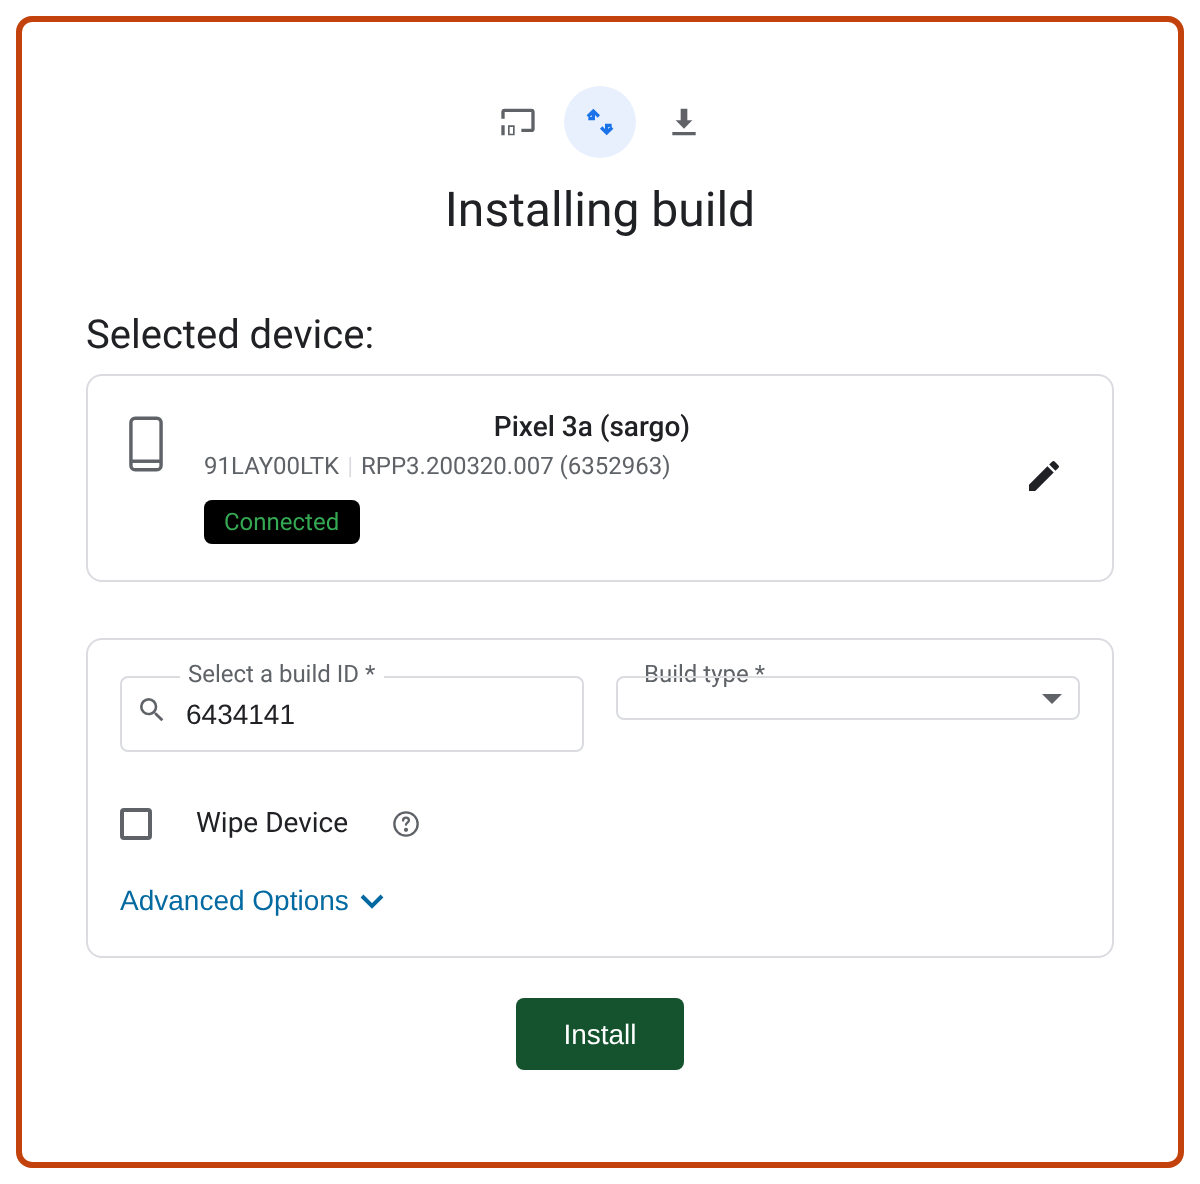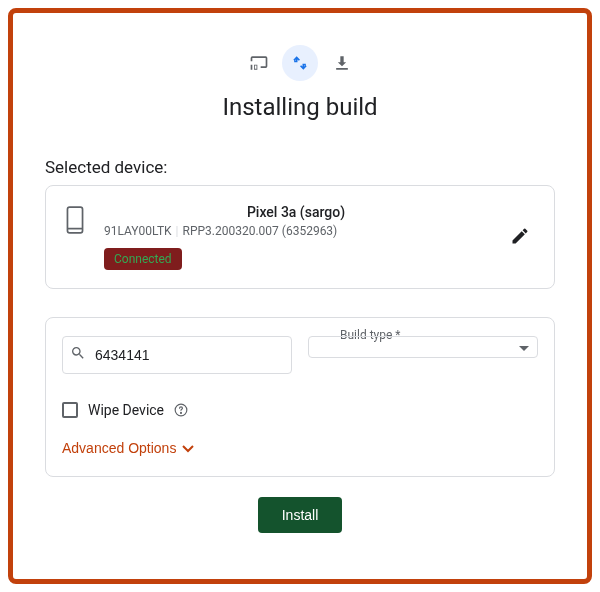--- a/index.html
+++ b/index.html
@@ -4,21 +4,21 @@
   <style>
     * { box-sizing: border-box; margin: 0; padding: 0; }
     body {
       font-family: 'Google Sans', Roboto, Arial, sans-serif;
       background: #fff;
       width: 600px;
       height: 592px;
       padding: 8px;
     }
     .card {
-      border: 5px solid #c2410c;
+      border: 3px solid #c2410c;
       border-radius: 8px;
       padding: 24px 32px;
       height: 576px;
     }
     .header-icons {
       display: flex;
       justify-content: center;
       align-items: center;
       gap: 14px;
       margin-bottom: 12px;
@@ -41,21 +41,21 @@
       justify-content: center;
     }
     .page-title {
       text-align: center;
       font-size: 24px;
       font-weight: 400;
       color: #202124;
       margin-bottom: 36px;
     }
     .section-label {
-      font-size: 17px;
+      font-size: 20px;
       color: #202124;
       margin-bottom: 8px;
     }
     .device-card {
       border: 1px solid #dadce0;
       border-radius: 8px;
       padding: 18px 20px;
       display: flex;
       align-items: flex-start;
       gap: 18px;
@@ -80,21 +80,21 @@
       font-size: 12px;
       color: #5f6368;
       margin-bottom: 10px;
       display: flex;
       align-items: center;
       gap: 4px;
     }
     .meta-sep { color: #dadce0; }
     .status-badge {
       display: inline-block;
-      background: #7f1d1d;
+      background: #000000;
       color: #34a853;
       font-size: 12px;
       padding: 4px 10px;
       border-radius: 4px;
     }
     .edit-btn {
       background: none;
       border: none;
       cursor: pointer;
       color: #202124;
@@ -118,21 +118,21 @@
     }
     .float-label {
       position: absolute;
       top: -8px;
       left: 30px;
       background: #fff;
       padding: 0 4px;
       font-size: 12px;
       color: #5f6368;
     }
-    .float-label.left12 { left: 28px; }
+    .float-label.left12 { left: 10px; }
     .text-field {
       width: 100%;
       border: 1px solid #dadce0;
       border-radius: 4px;
       padding: 10px 12px 10px 32px;
       font-size: 14px;
       color: #202124;
       outline: none;
     }
     .search-icon-inner {
@@ -158,21 +158,21 @@
     .select-caret {
       position: absolute;
       right: 8px;
       top: 50%;
       transform: translateY(-50%);
       color: #5f6368;
     }
     .checkbox-row {
       display: flex;
       align-items: center;
-      gap: 10px;
+      gap: 22px;
       margin-bottom: 22px;
     }
     .checkbox {
       width: 16px;
       height: 16px;
       border: 2px solid #5f6368;
       border-radius: 2px;
       cursor: pointer;
       flex-shrink: 0;
     }
@@ -180,21 +180,21 @@
       font-size: 14px;
       color: #202124;
     }
     .help-icon {
       color: #5f6368;
       display: inline-flex;
     }
     .adv-options {
       background: none;
       border: none;
-      color: #c2410c;
+      color: #0369a1;
       font-size: 14px;
       font-weight: 500;
       cursor: pointer;
       display: flex;
       align-items: center;
       gap: 6px;
     }
     .install-btn {
       display: block;
       margin: 0 auto;
@@ -254,20 +254,21 @@
         <svg width="20" height="20" viewBox="0 0 24 24" fill="currentColor">
             <path d="M3 17.25V21h3.75L17.81 9.94l-3.75-3.75L3 17.25zM20.71 7.04a1 1 0 0 0 0-1.41l-2.34-2.34a1 1 0 0 0-1.41 0L15.13 5.12l3.75 3.75 1.83-1.83z"></path>
           </svg>
       </span>
     </button>
   </div>
 
   <div class="build-card">
     <div class="build-row">
       <div class="field-wrap">
+        <span class="float-label">Select a build ID *</span>
         <span class="search-icon-inner">
           <svg width="16" height="16" viewBox="0 0 24 24" fill="currentColor">
               <path d="M15.5 14h-.79l-.28-.27A6.471 6.471 0 0 0 16 9.5 6.5 6.5 0 1 0 9.5 16c1.61 0 3.09-.59 4.23-1.57l.27.28v.79L19 20.49 20.49 19 15.5 14zm-6 0C7.01 14 5 11.99 5 9.5S7.01 5 9.5 5 14 7.01 14 9.5 11.99 14 9.5 14z"></path>
             </svg>
         </span>
         <input type="text" class="text-field" value="6434141" style="">
       </div>
       <div class="field-wrap">
         <span class="float-label left12">Build type *</span>
         <div class="select-field">

